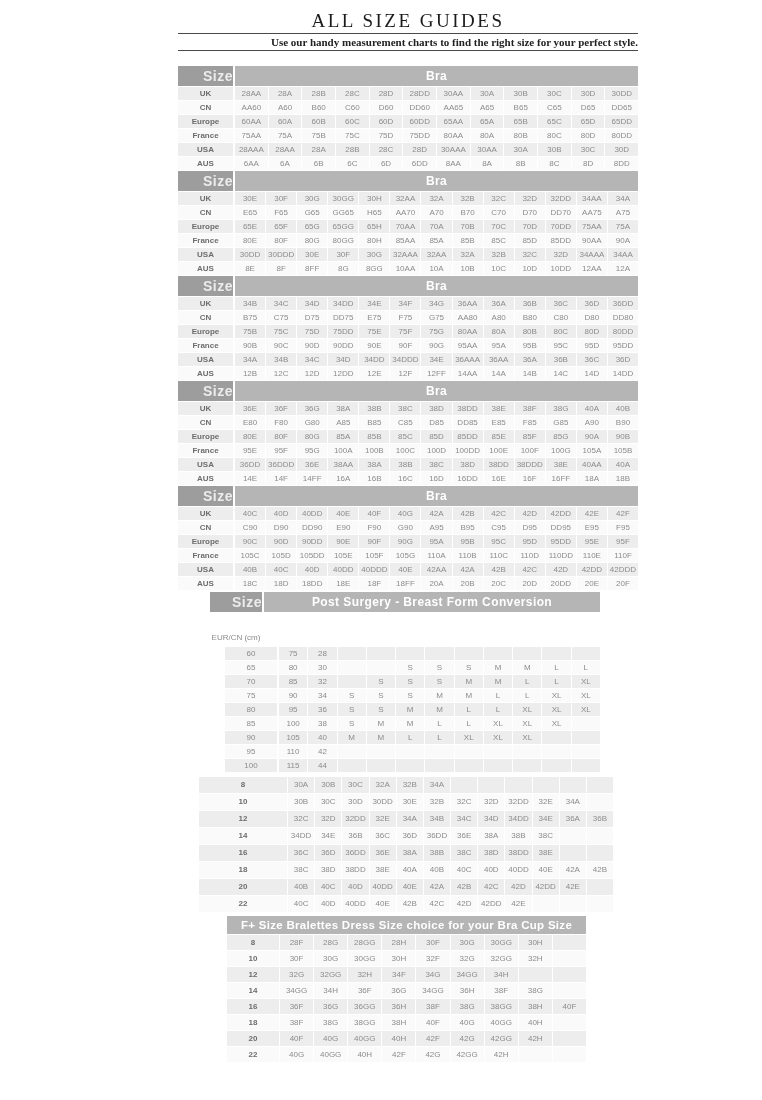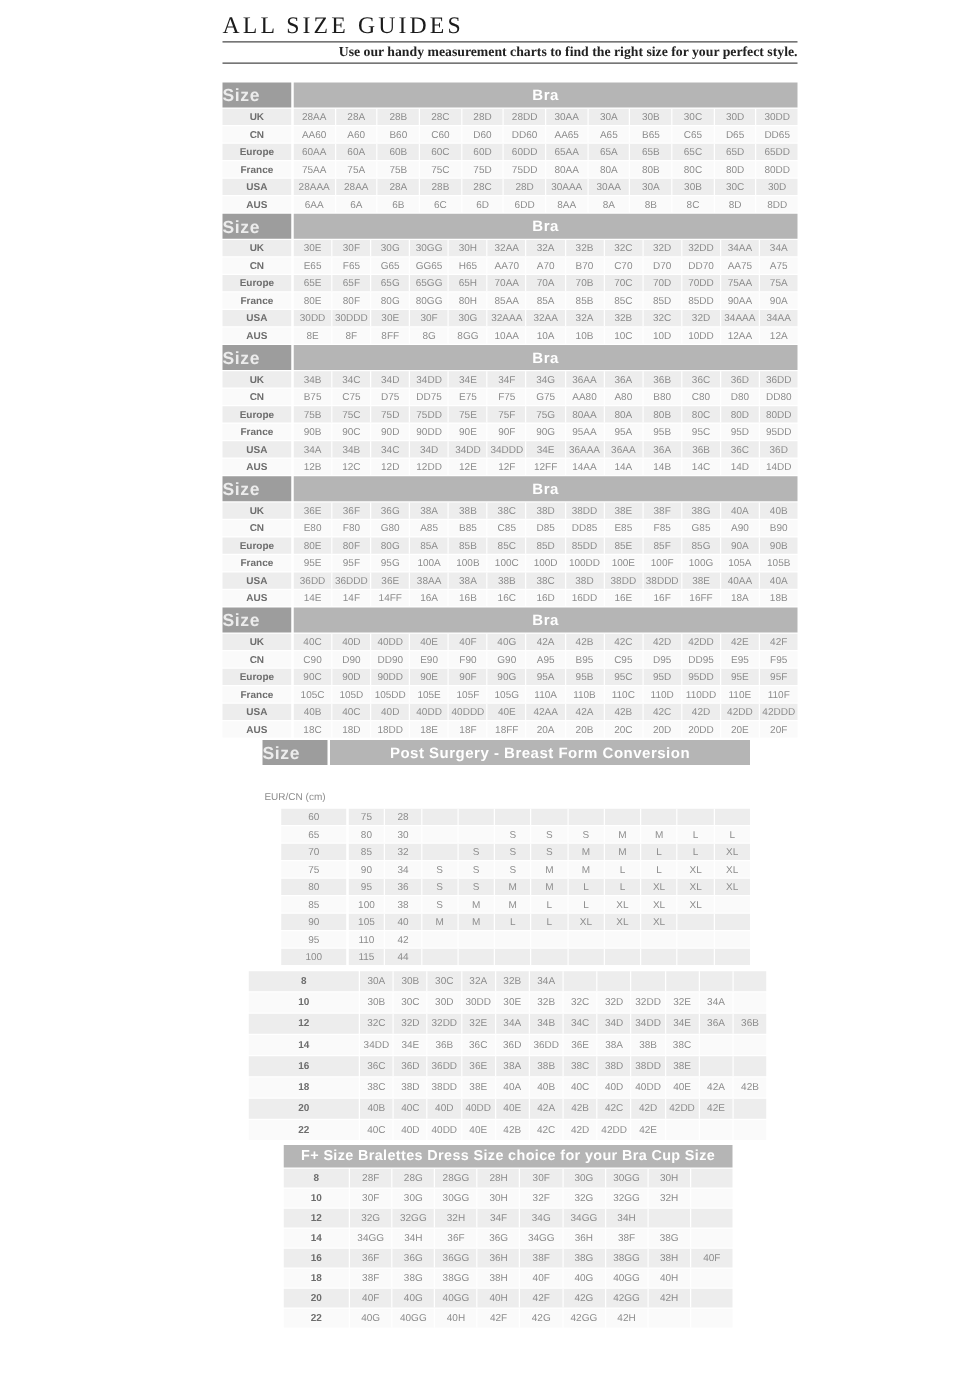--- a/index.html
+++ b/index.html
@@ -12,20 +12,21 @@
   }
   .page { width: 762px; }
 
   
   .title-col { width: 460px; margin-left: 178px; }
   .title {
     font-family: "Liberation Serif", serif;
     font-weight: 400;
     font-size: 19px;
     letter-spacing: 2.5px;
+    text-align: center;
     color: var(--title-color, #1b1b1b);
     margin: 9px 0 0 0;
     height: 24px; line-height: 24px;
   }
   .rule { border-top: 1px solid var(--rule-color, #4a4a4a); height: 0; }
   .subtitle {
     font-family: "Liberation Serif", serif;
     font-weight: 600;
     font-size: 11px;
     text-align: right;
@@ -33,21 +34,21 @@
     margin: 0; height: 16px; line-height: 16px;
   }
 
   
   .sg-head { display: flex; height: 20px; margin-bottom: 1px; }
   .sg-size {
     width: 55px; flex: none;
     background: var(--size-cell-bg, #9d9d9d);
     color: var(--size-cell-text, #ececec);
     font-size: 14px; font-weight: bold; letter-spacing: 0.5px;
-    line-height: 20px; margin-right: 2px;
+    line-height: 20px; margin-right: 2px; text-align: right;
   }
   .sg-cat {
     flex: 1;
     background: var(--bar-bg, #b5b5b5);
     color: var(--bar-text, #ffffff);
     font-size: 12px; font-weight: bold; letter-spacing: 0.4px;
     line-height: 20px; text-align: center;
   }
   .row { display: flex; margin-bottom: 1px; }
   .row .cell {

